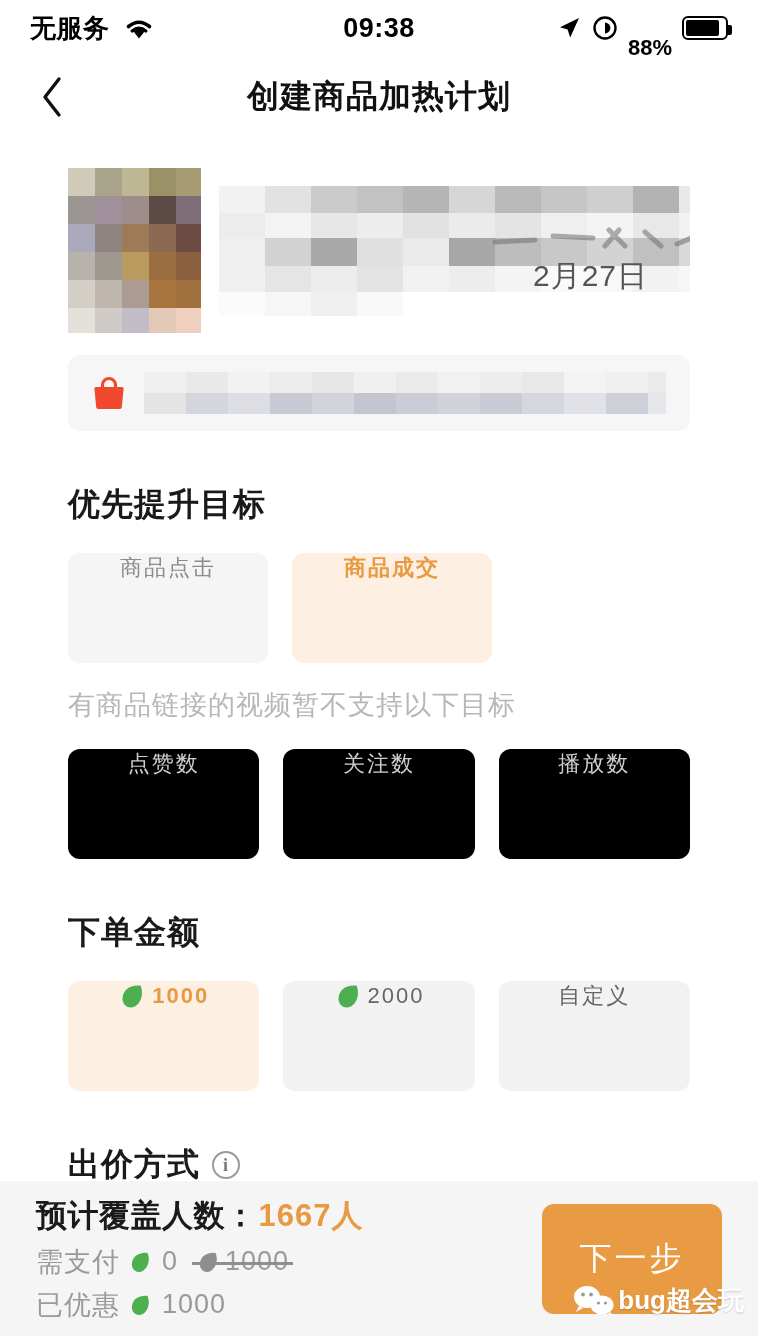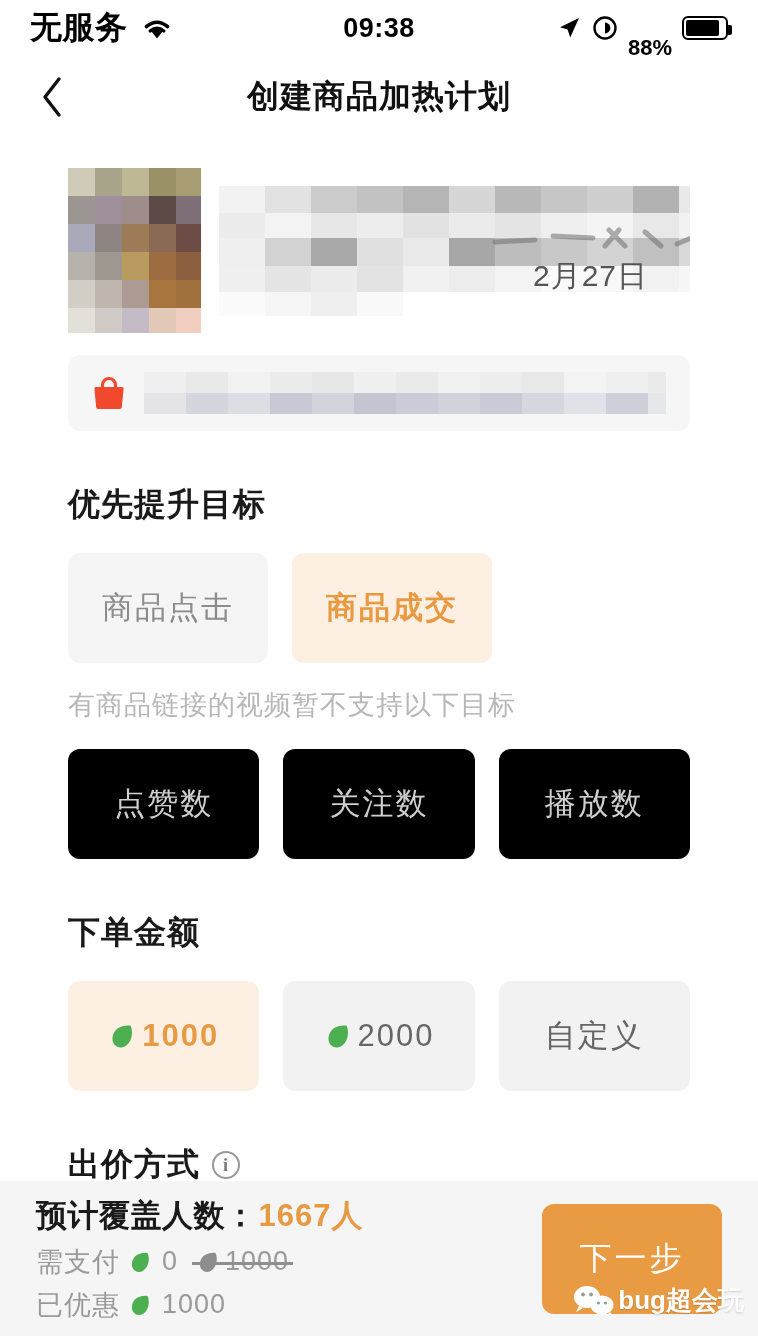--- a/index.html
+++ b/index.html
@@ -11,21 +11,21 @@
     overflow:hidden;
   }
   .phone { position:relative; width:758px; height:1336px; background:#fff; overflow:hidden; }
 
   
   .statusbar {
     height:56px; display:flex; align-items:center;
     padding:0 30px; position:relative;
   }
   .sb-left { display:flex; align-items:center; gap:12px; }
-  .sb-carrier { font-size:32px; font-weight:600; color:#000; letter-spacing:.5px; }
+  .sb-carrier { font-size:26px; font-weight:600; color:#000; letter-spacing:.5px; }
   .sb-center {
     position:absolute; left:0; right:0; text-align:center;
     font-size:27px; font-weight:700; color:#000; letter-spacing:.5px;
     pointer-events:none;
   }
   .sb-right { margin-left:auto; display:flex; align-items:center; gap:10px; }
   .sb-batt-text { font-size:22px; font-weight:600; color:#000;margin-top:39px; }
   .batt-shell {
     width:46px; height:24px; border:2.5px solid #000; border-radius:6px;
     position:relative; display:flex; align-items:center; padding:2px;
@@ -92,22 +92,22 @@
     display:inline-flex; align-items:center; justify-content:center;
     font-size:18px; font-weight:700; color:#777; font-family:"Liberation Serif",serif;
   }
   .hint {
     margin-top:24px; font-size:27px; color:#b7b7b7; letter-spacing:1px;
   }
 
   .chip-row { display:flex; gap:24px; margin-top:26px; }
   .chip {
     width:200px; height:110px; border-radius:12px;
-    display:flex; align-items:center; justify-content:center;
-    font-size:31px; letter-spacing:2px; cursor:pointer; user-select:none;
+    display:flex; align-items:flex-start; justify-content:center;
+    font-size:22px; letter-spacing:2px; cursor:pointer; user-select:none;
   }
   .chip.plain   { background:#f5f5f5; color:#8c8c8c; }
   .chip.dark    { background:#f2f2f2; color:#666666; }
   .chip.sel     { background:#fdf0e2; color:#e89a43; font-weight:600; }
   .chip.disabled{ background:#000000; color:#cfcfcf; cursor:default; }
 
   .chip .amount { display:flex; align-items:center; gap:4px; }
   .leaf { width:30px; height:30px; flex:none; }
 
   

